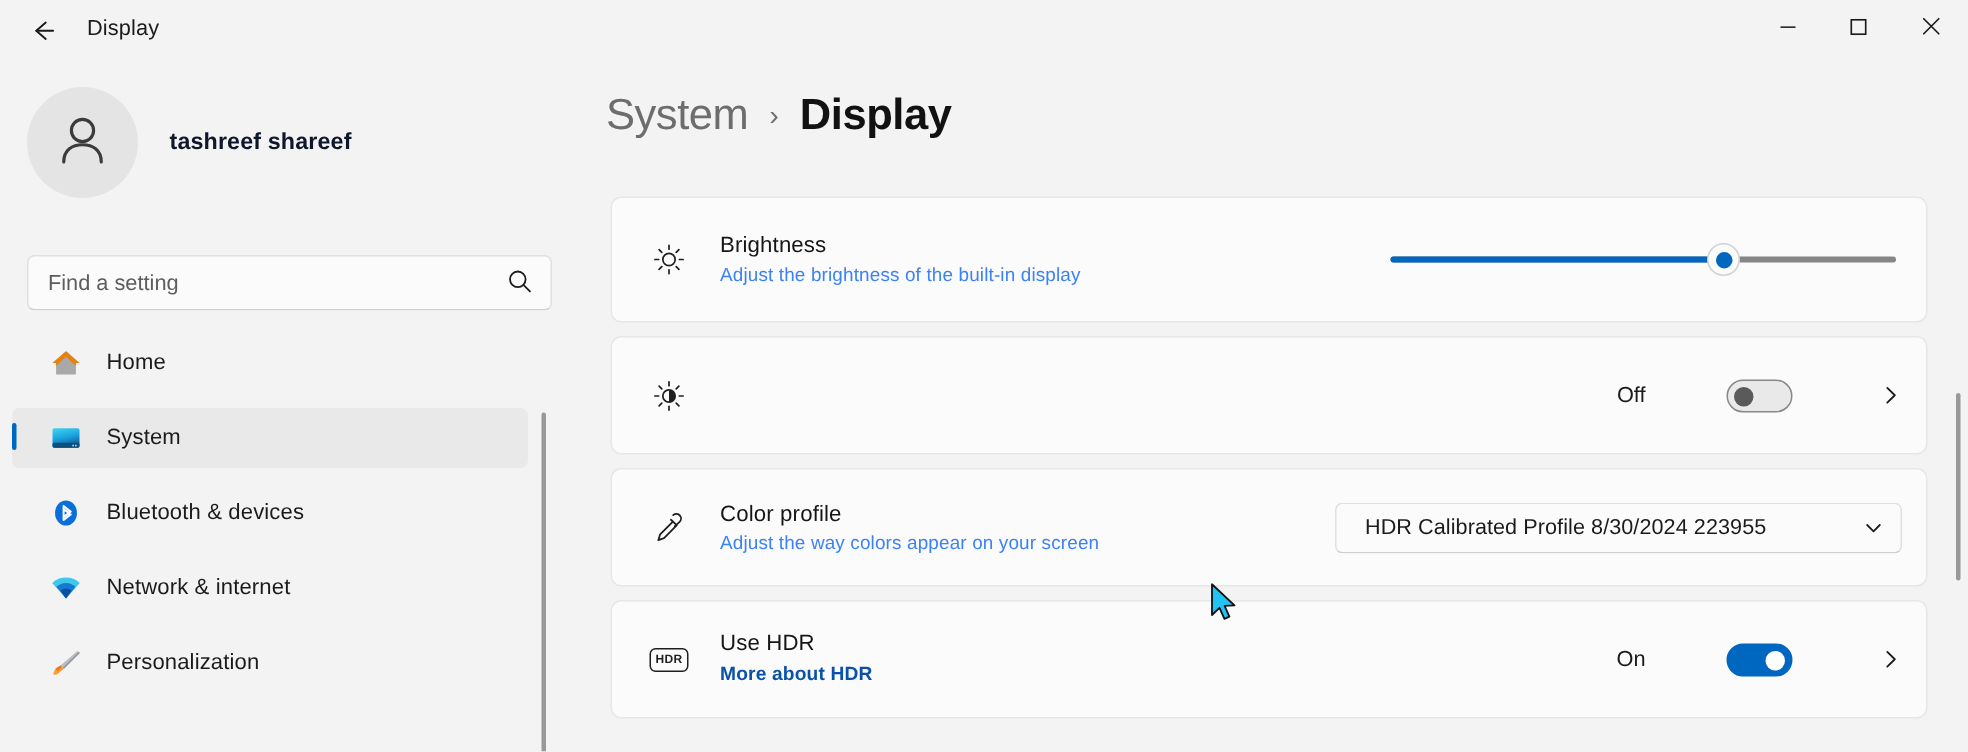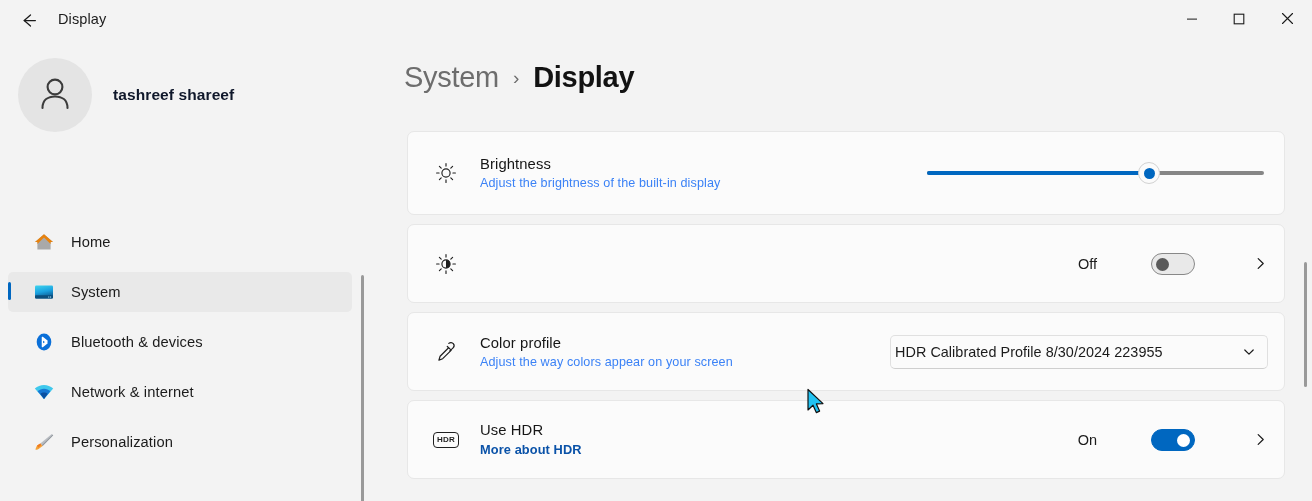--- a/index.html
+++ b/index.html
@@ -153,21 +153,21 @@
   .toggle .knob { position: absolute; top: 4px; width: 13px; height: 13px; border-radius: 50%; }
   .toggle.off .knob { left: 4px; background: #5a5a5a; }
   .toggle.on  .knob { right: 4px; background: #ffffff; }
   .chev-right { margin-left: 18px; color: #1c1c1c; display: flex; align-items: center; }
 
   
   .dropdown {
     width: 378px; height: 34px; background: #fbfbfb;
     border: 1px solid #e0e0e0; border-bottom-color: #cfcfcf; border-radius: 5px;
     display: flex; align-items: center; justify-content: space-between;
-    padding: 0 11px 0 4px;
+    padding: 0 11px 0 19px;
   }
   .dropdown-value { font-size: 14.4px; color: #1b1b1b; letter-spacing: .05px; white-space: nowrap; }
   .dropdown-chev { color: #1c1c1c; display: flex; align-items: center; }
 
   .hdr-badge {
     width: 26px; height: 16px; border: 1.6px solid #1f1f1f; border-radius: 4px;
     display: flex; align-items: center; justify-content: center;
     font-size: 8px; font-weight: bold; color: #1f1f1f; letter-spacing: .2px;
   }
 
@@ -225,20 +225,33 @@
         <span>
           <svg width="42" height="42" viewBox="0 0 42 42" fill="none" stroke="#3b3b3b" stroke-width="2.1">
             <circle cx="21" cy="15" r="7.4"></circle>
             <path d="M8.5 36 C8.5 27.8 14.3 24.5 21 24.5 C27.7 24.5 33.5 27.8 33.5 36" stroke-linecap="round"></path>
           </svg>
         </span>
       </div>
       <div class="account-name">tashreef shareef</div>
     </div>
 
+    <div class="search-wrap">
+      <div class="search-box">
+        <input class="search-input" type="text" placeholder="Find a setting" style="">
+        <div class="search-icon-btn">
+          <span>
+            <svg width="17" height="17" viewBox="0 0 17 17" fill="none" stroke="#1c1c1c" stroke-width="1.2">
+              <circle cx="7.2" cy="7.2" r="5.2"></circle>
+              <path d="M11.1 11.1 L15.3 15.3" stroke-linecap="round"></path>
+            </svg>
+          </span>
+        </div>
+      </div>
+    </div>
 
     <div class="navlist">
 
       <div class="navitem">
         <span class="navicon">
           <svg width="22" height="22" viewBox="0 0 22 22">
             <path d="M11 3.2 L20 11 L17.6 11 L17.6 18.6 L4.4 18.6 L4.4 11 L2 11 Z" fill="#a9a9a9"></path>
             <path d="M11 3.2 L20 11 L17.6 11 L17.6 13 L11 6.6 L4.4 13 L4.4 11 L2 11 Z" fill="#e8820c"></path>
           </svg>
         </span>

